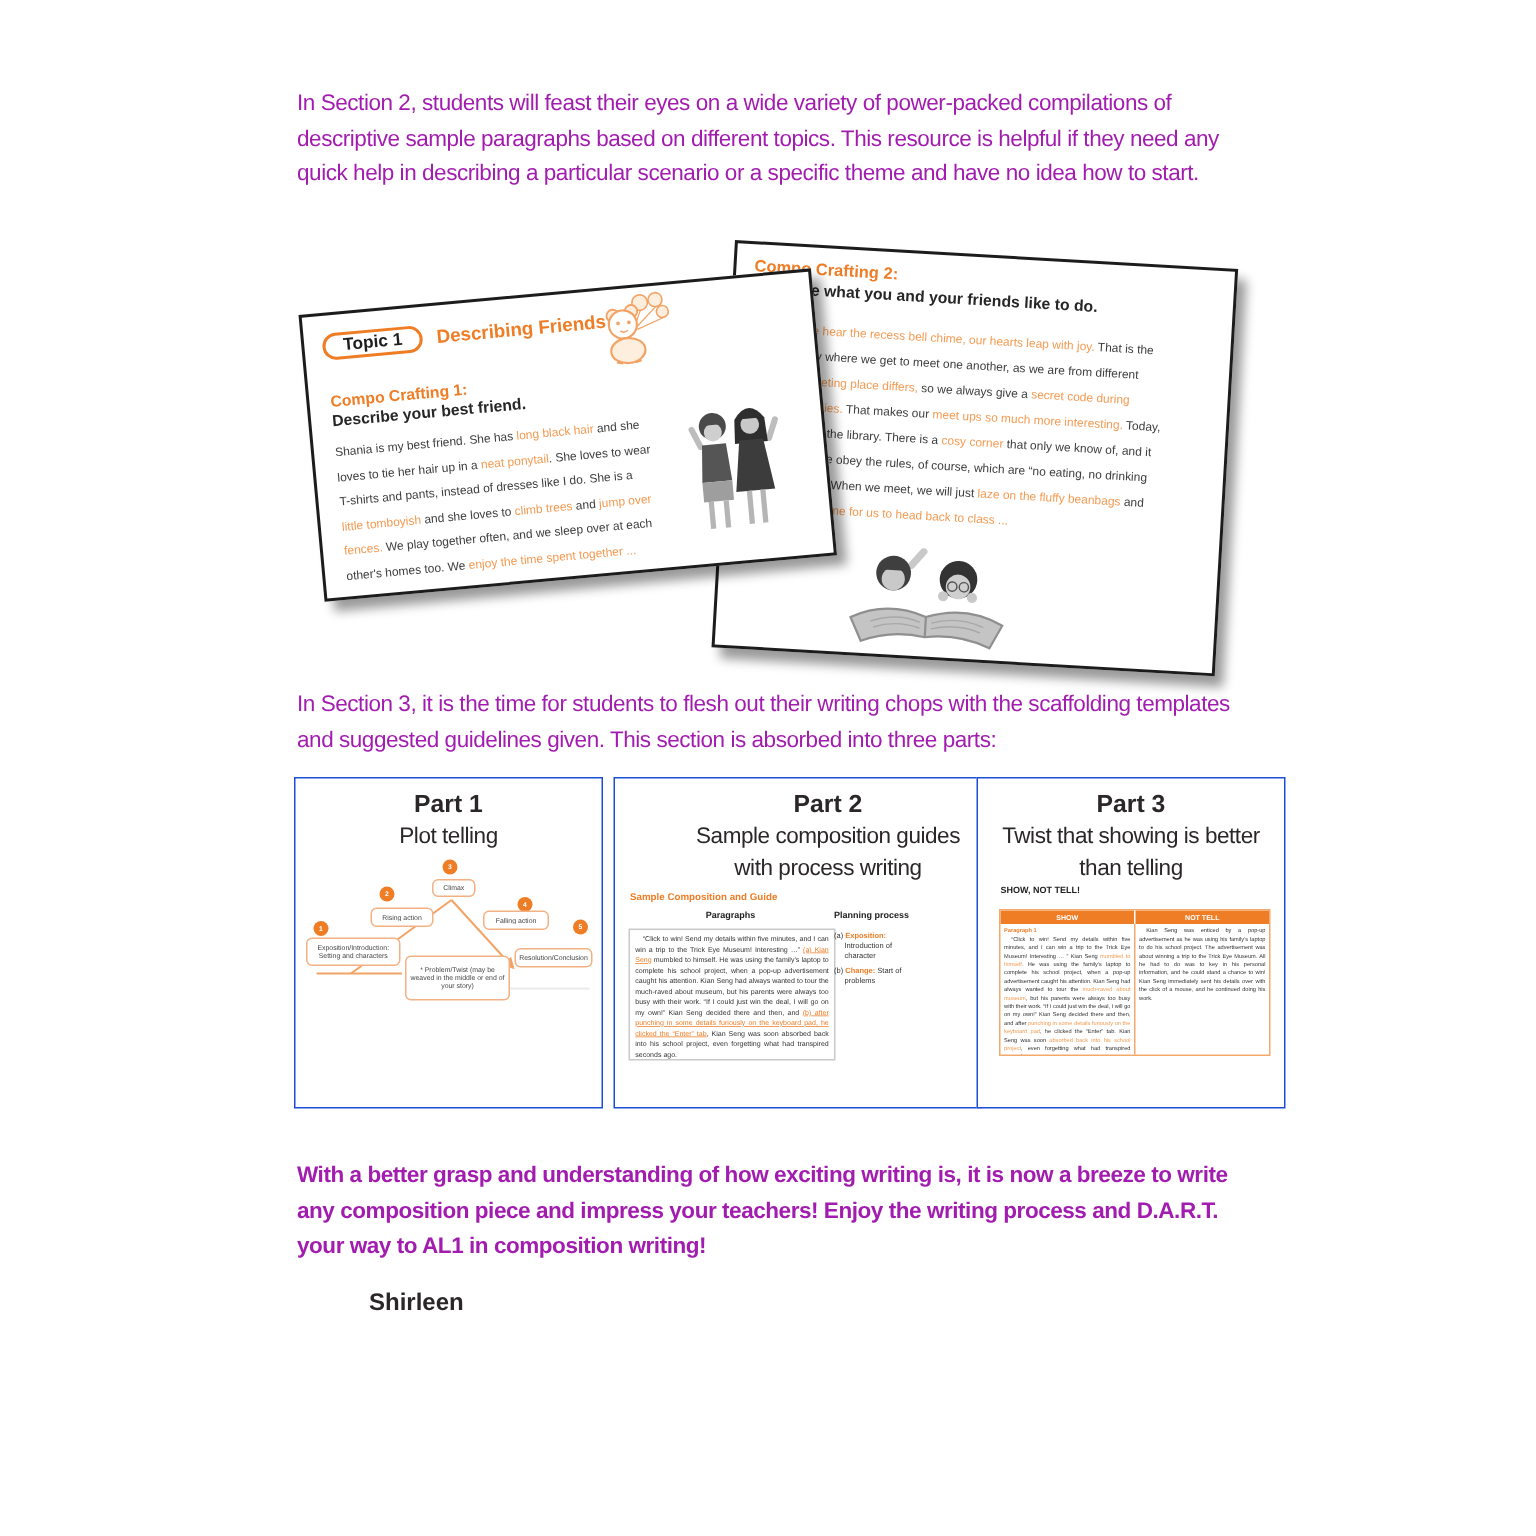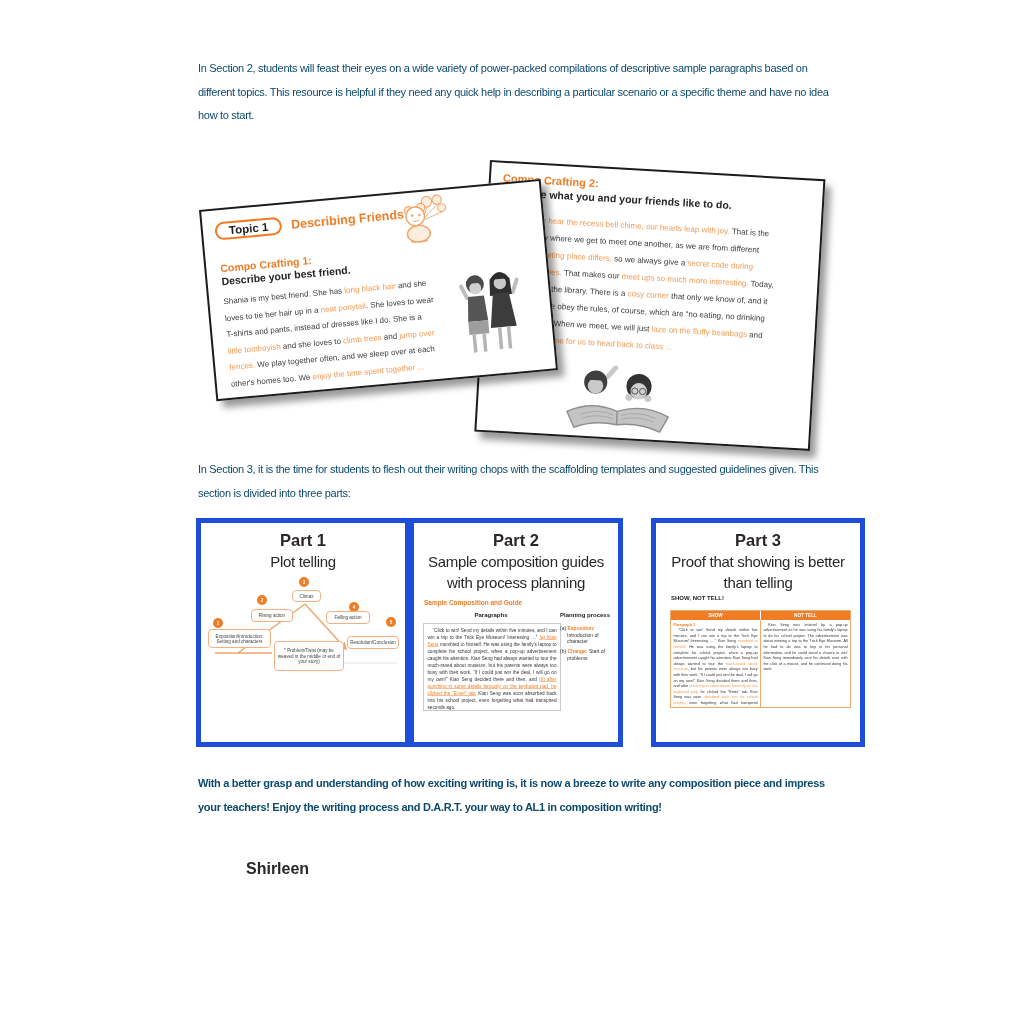--- a/index.html
+++ b/index.html
@@ -1,19 +1,19 @@
 <!DOCTYPE html>
 <html style="--accent: #ee7d26; --accent-light: #f49b53; --ink: #2b2728; --card-border: #1c1c1c; --table-border: #f2a96b;"><head>
 <meta charset="utf-8">
 <style>
   html,body{margin:0;padding:0;background:#fff;}
   .page{position:relative;width:1024px;height:1024px;background:#fff;overflow:hidden;
         font-family:"Liberation Sans",sans-serif;color:#2b2728;}
-  .para{position:absolute;left:198px;width:638px;margin:0;font-size:11px;line-height:23.5px;
-        letter-spacing:-0.3px;color:#0c4a6e;}
+  .para{position:absolute;left:198px;width:638px;margin:0;font-size:15px;line-height:23.5px;
+        letter-spacing:-0.3px;color:#a21caf;}
   #p-intro2{top:57px;} #p-intro3{top:458px;} #p-outro{top:772px;font-weight:bold;}
   .sig{position:absolute;left:198px;top:860px;font-size:16px;font-weight:bold;margin-left:48px;}
 
   
   .card{position:absolute;background:#fff;border:2px solid #1c1c1c;
         box-shadow:6px 7px 7px rgba(0,0,0,0.40);}
   .card2{left:490px;top:160px;width:332px;height:268px;transform:rotate(3.3deg);
          transform-origin:0 0;z-index:1;}
   .card1{left:199px;top:210px;width:339px;height:188px;transform:rotate(-5.2deg);
          transform-origin:0 0;z-index:2;}
@@ -27,22 +27,22 @@
   .card2 .c-heading{top:9px;left:12px;font-size:11px;} .card2 .c-prompt{top:23px;left:12px;}
   .c-body{position:absolute;font-size:8px;line-height:16.5px;color:#3d3d3d;white-space:nowrap;}
   .card1 .c-body{left:14px;top:84px;}
   .card2 .c-body{left:34px;top:47px;line-height:17px;}
   .seg-h0{color:inherit;}
   .seg-h1{color:var(--accent-light);}
   .seg-h2{color:var(--accent);text-decoration:underline;}
   .ill{position:absolute;}
 
   
-  .pbox{position:absolute;top:518px;width:204px;height:219px;border:5px solid #1d4ed8;background:#fff;}
-  #pbox1{left:196px;} #pbox2{left:409px;} #pbox3{left:651px;}
+  .pbox{position:absolute;top:518px;width:204px;height:219px;border:1px solid #1d4ed8;background:#fff;}
+  #pbox1{left:196px;} #pbox2{left:409px;padding-left:40px;} #pbox3{left:651px;}
   .pbox-title{margin-top:7px;text-align:center;font-weight:bold;font-size:16.5px;line-height:21px;}
   .pbox-sub{text-align:center;font-size:15px;line-height:21px;letter-spacing:-0.3px;padding:0 2px;}
 
   
   .diag{position:absolute;left:4px;top:52px;width:196px;height:112px;}
   .dg-svg{position:absolute;left:0;top:0;width:196px;height:112px;}
   .dg-circle{position:absolute;width:10px;height:10px;border-radius:50%;background:var(--accent);overflow:hidden;}
   .dg-circle .sc{width:200%;height:200%;transform:scale(0.5);transform-origin:0 0;font-size:9px;
                  line-height:20px;text-align:center;color:#fff;font-weight:bold;display:block;}
   .dg-label{position:absolute;border:1px solid #f3b183;border-radius:4px;background:#fff;overflow:hidden;}
@@ -167,21 +167,21 @@
       <path d="M54,32 L59,20" stroke="#bdbdbd" stroke-width="4" stroke-linecap="round"></path>
       <path d="M32,18 Q42,4 52,18 L53,34 L31,34 z" fill="#2e2e2e"></path>
       <circle cx="42" cy="22" r="6.2" fill="#c9c9c9"></circle>
       <path d="M33,18 Q42,9 51,18" fill="#2e2e2e"></path>
       <path d="M34,32 L50,32 L55,66 L29,66 z" fill="#3c3c3c"></path>
       <rect x="36" y="66" width="3.5" height="22" fill="#b5b5b5"></rect>
       <rect x="45" y="66" width="3.5" height="22" fill="#b5b5b5"></rect>
     </svg>
   </div>
 
-  <p class="para" id="p-intro3">In Section 3, it is the time for students to flesh out their writing chops with the scaffolding templates and suggested guidelines given. This section is divided into three parts:</p>
+  <p class="para" id="p-intro3">In Section 3, it is the time for students to flesh out their writing chops with the scaffolding templates and suggested guidelines given. This section is absorbed into three parts:</p>
 
   <div class="pbox" id="pbox1">
     <div class="pbox-title">Part 1</div>
     <div class="pbox-sub">Plot telling</div>
     <div class="diag">
       <svg class="dg-svg" viewBox="0 0 196 112">
         <defs>
           <marker id="arw" viewBox="0 0 10 10" refX="8" refY="5" markerWidth="5.5" markerHeight="5.5" orient="auto">
             <path d="M0,0 L10,5 L0,10 z" fill="#f2a365"></path>
           </marker>
@@ -222,36 +222,36 @@
           <div class="sc">Resolution/Conclusion</div>
         </div>
       <div class="dg-label" id="dgnote">
           <div class="sc">* Problem/Twist (may be weaved in the middle or end of your story)</div>
         </div>
     </div>
   </div>
 
   <div class="pbox" id="pbox2">
     <div class="pbox-title">Part 2</div>
-    <div class="pbox-sub">Sample composition guides with process planning</div>
+    <div class="pbox-sub">Sample composition guides with process writing</div>
     <div class="p2-heading">Sample Composition and Guide</div>
     <div class="p2-colhead" id="p2ch1">Paragraphs</div>
     <div class="p2-colhead" id="p2ch2">Planning process</div>
     <div class="p2-parabox">
       <div class="sc"><span class="seg-h0">“Click to win! Send my details within five minutes, and I can win a trip to the Trick Eye Museum! Interesting …” </span><span class="seg-h2">(a) Kian Seng</span><span class="seg-h0"> mumbled to himself. He was using the family’s laptop to complete his school project, when a pop-up advertisement caught his attention. Kian Seng had always wanted to tour the much-raved about museum, but his parents were always too busy with their work. “If I could just win the deal, I will go on my own!” Kian Seng decided there and then, and </span><span class="seg-h2">(b) after punching in some details furiously on the keyboard pad, he clicked the “Enter” tab</span><span class="seg-h0">, Kian Seng was soon absorbed back into his school project, even forgetting what had transpired seconds ago.</span></div>
     </div>
     <div class="p2-planning">
       <div class="plan-item"><span>(a) </span><span class="plan-key">Exposition:</span><span> Introduction of character</span></div>
       <div class="plan-item"><span>(b) </span><span class="plan-key">Change:</span><span> Start of problems</span></div>
     </div>
   </div>
 
   <div class="pbox" id="pbox3">
     <div class="pbox-title">Part 3</div>
-    <div class="pbox-sub">Proof that showing is better than telling</div>
+    <div class="pbox-sub">Twist that showing is better than telling</div>
     <div class="p3-label">SHOW, NOT TELL!</div>
     <div class="p3-table">
       <div class="p3-head">
         <div class="p3-th">
             <span class="sc">SHOW</span>
           </div>
         <div class="p3-th">
             <span class="sc">NOT TELL</span>
           </div>
       </div>

